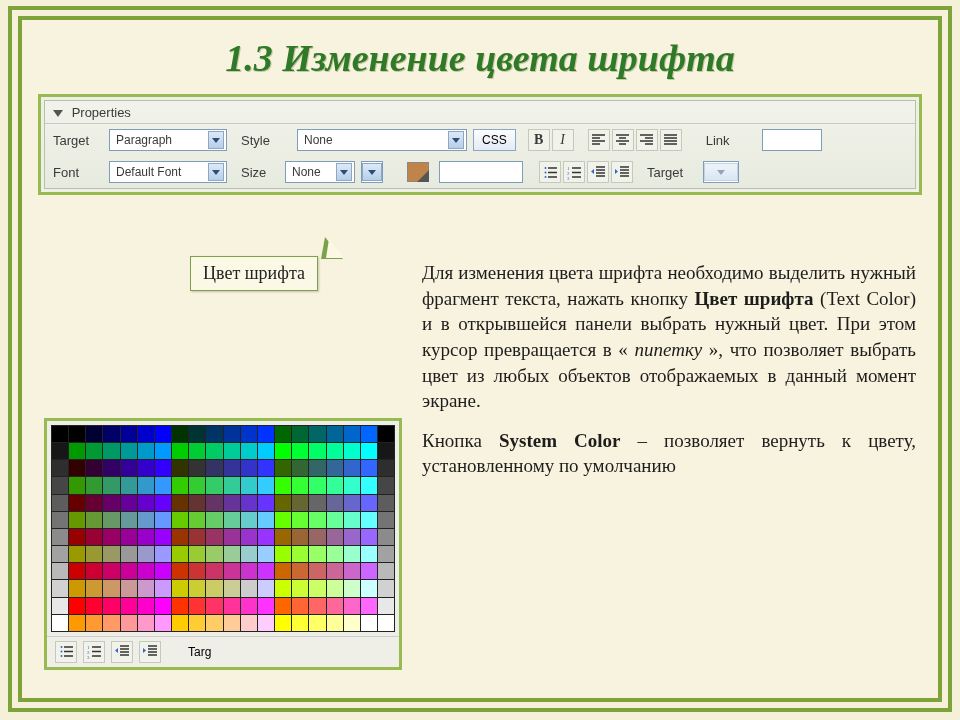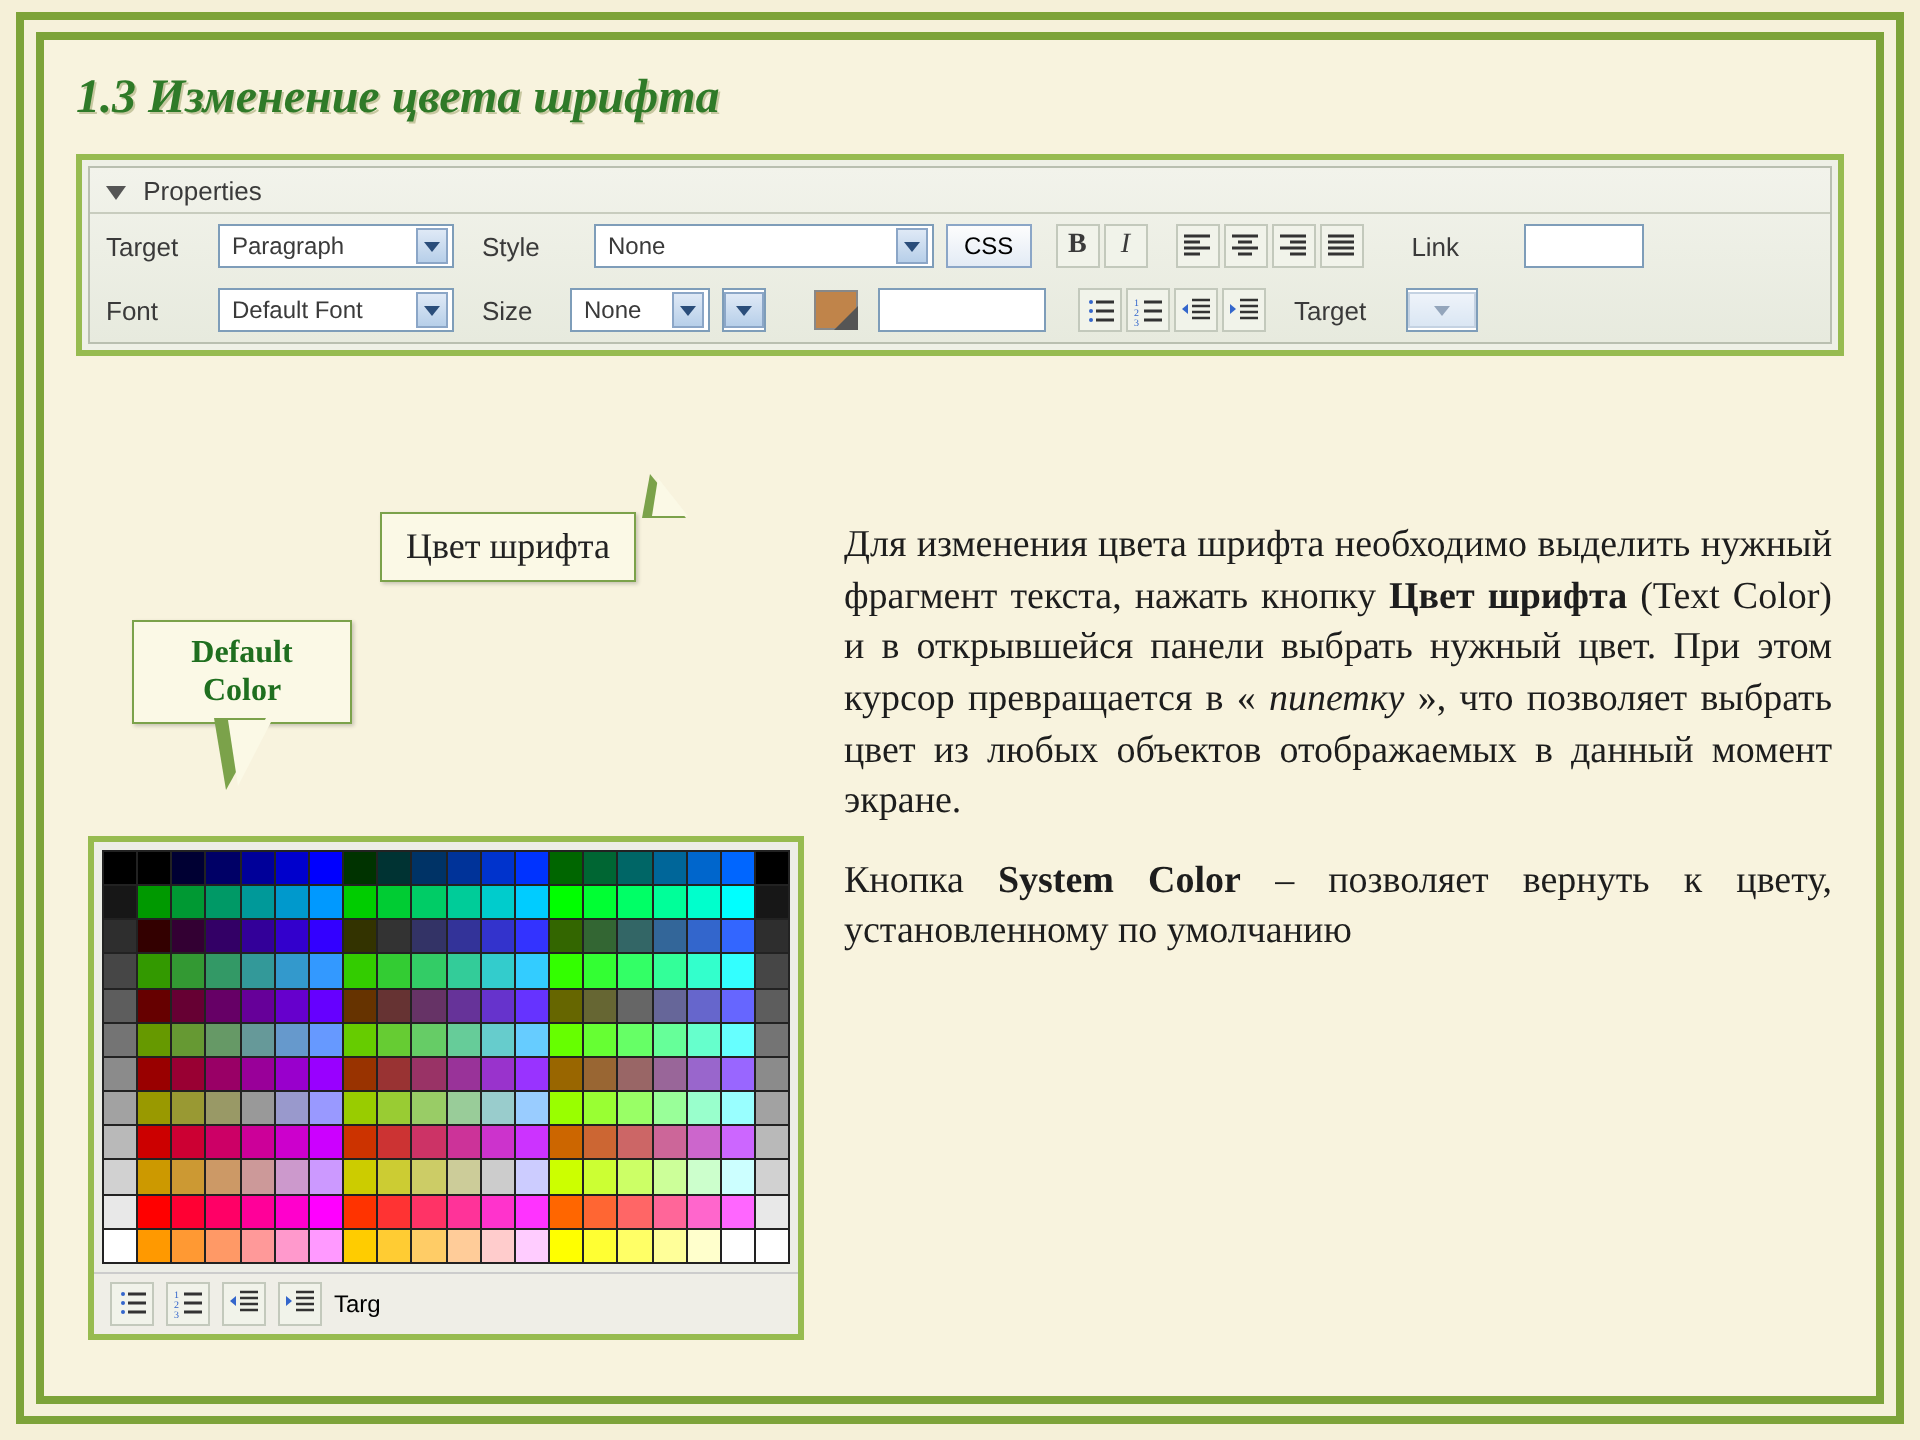--- a/index.html
+++ b/index.html
@@ -20,25 +20,26 @@
     padding: 6px;
   }
   .inner-frame {
     width: 100%; height: 100%;
     border: 4px solid #7da339;
     background: #f8f3de;
     position: relative;
     padding: 10px 16px 16px 16px;
   }
   .slide-title {
+    text-align: center;
     font-family: "Times New Roman", serif;
     font-weight: bold;
     font-style: italic;
     color: #2f7a28;
-    font-size: 24px;
+    font-size: 38px;
     margin: 6px 0 14px 0;
     text-shadow: 1px 1px 0 #c7c7a0;
   }
 
   
   .props-wrap {
     border: 3px solid #97bb50;
     background: #eef0e6;
     padding: 3px;
   }
@@ -258,25 +259,20 @@
          <div class="arrow" style="width:100%;opacity:.5">
                 <span></span>
               </div>
        </div>
      </div>
    </div>
   </div>
 
   <div id="co1" class="callout" style="left:168px;top:236px">
     <span>Цвет шрифта</span>
-    <div class="tail"></div>
-  </div>
-  <div id="co2" class="callout green-text" style="left:44px;top:290px;width:110px">
-    <span>Default</span><br>
-    <span>Color</span>
     <div class="tail"></div>
   </div>
 
   <div class="picker-wrap">
     <div class="grid" id="colorgrid">
           <div style="background: rgb(0, 0, 0);"></div>
           <div style="background: rgb(0, 0, 0);"></div>
           <div style="background: rgb(0, 0, 51);"></div>
           <div style="background: rgb(0, 0, 102);"></div>
           <div style="background: rgb(0, 0, 153);"></div>
@@ -538,21 +534,21 @@
               <path d="M5 2h9M5 5h9M5 8h9M5 11h9" stroke="#333" stroke-width="1.3"></path>
               <path d="M3 4L0 6.5 3 9z" fill="#36c"></path>
             </svg>
           </div>
       <div class="tb-btn">
             <svg viewBox="0 0 15 15">
               <path d="M5 2h9M5 5h9M5 8h9M5 11h9" stroke="#333" stroke-width="1.3"></path>
               <path d="M0 4l3 2.5L0 9z" fill="#36c"></path>
             </svg>
           </div>
-      <span style="margin-left:0">Targ</span>
+      <span style="margin-left:21px">Targ</span>
     </div>
   </div>
 
   <div class="content">
     <p>
       <span>Для изменения цвета шрифта необходимо выделить нужный фрагмент текста, нажать кнопку </span>
       <b>Цвет шрифта</b>
       <span> (Text Color) и в открывшейся панели выбрать нужный цвет. При этом курсор превращается в «</span>
       <i>пипетку</i>
       <span>», что позволяет выбрать цвет из любых объектов отображаемых в данный момент экране.</span>

